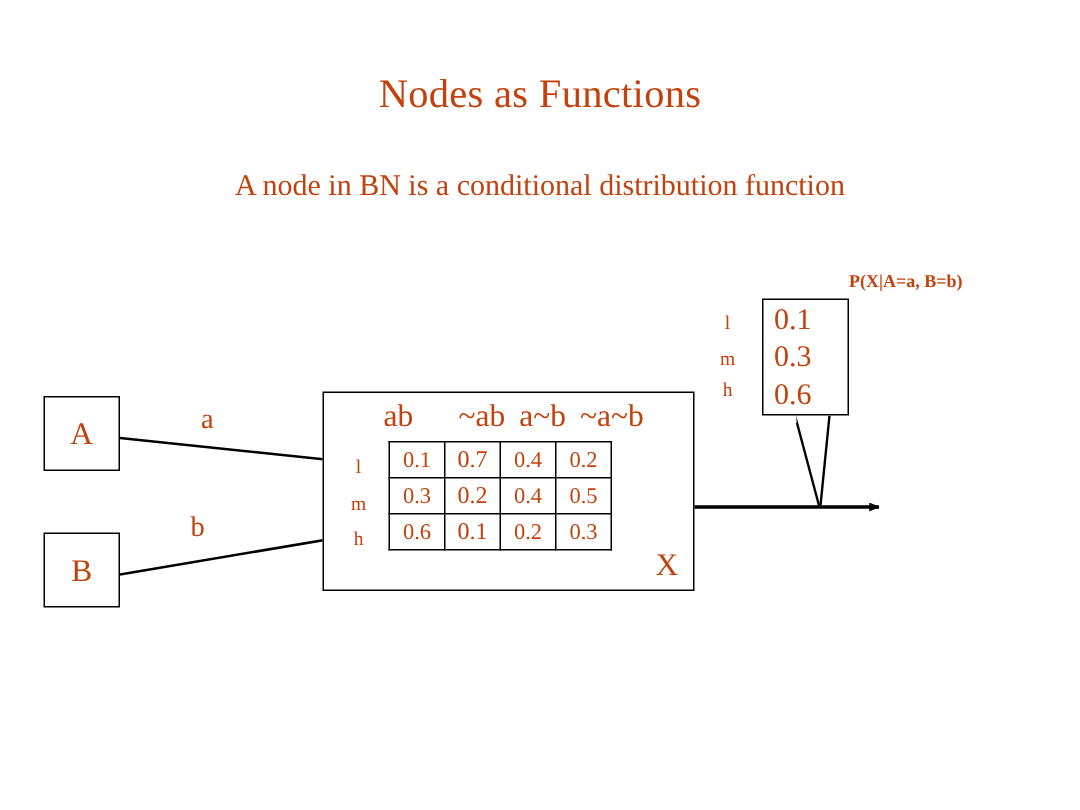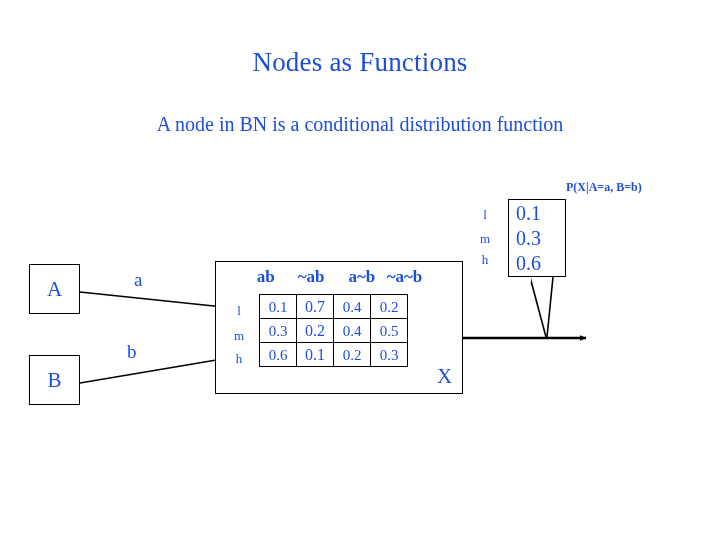--- a/index.html
+++ b/index.html
@@ -7,21 +7,21 @@
     padding: 0;
     background: #ffffff;
   }
   #slide {
     position: relative;
     width: 720px;
     height: 540px;
     background: #ffffff;
     overflow: hidden;
     font-family: "Liberation Serif", "DejaVu Serif", serif;
-    color: #1d4ed8;
+    color: #c2410c;
   }
   .abs { position: absolute; }
 
   #slide-title {
     left: 0;
     top: 46px;
     width: 720px;
     text-align: center;
     font-size: 27px;
     line-height: 32px;
@@ -69,27 +69,26 @@
     top: 364px;
     font-size: 21px;
   }
 
   
   #cpt-headers {
     left: 246px;
     top: 266px;
     width: 200px;
     display: flex;
-    font-size: 17px;
+    font-size: 21px;
     line-height: 22px;
-    font-weight: bold;
   }
   #cpt-headers > span { display: block; white-space: nowrap; }
   #cpt-headers > span:nth-child(1) { width: 41px; text-align: center; }
-  #cpt-headers > span:nth-child(2) { width: 54px; text-align: center; }
+  #cpt-headers > span:nth-child(2) { width: 54px; text-align: right; }
   #cpt-headers > span:nth-child(3) { width: 52px; text-align: center; }
   #cpt-headers > span:nth-child(4) { width: 62px; }
 
   
   .row-label {
     font-size: 13px;
     line-height: 14px;
     width: 14px;
     text-align: center;
   }

